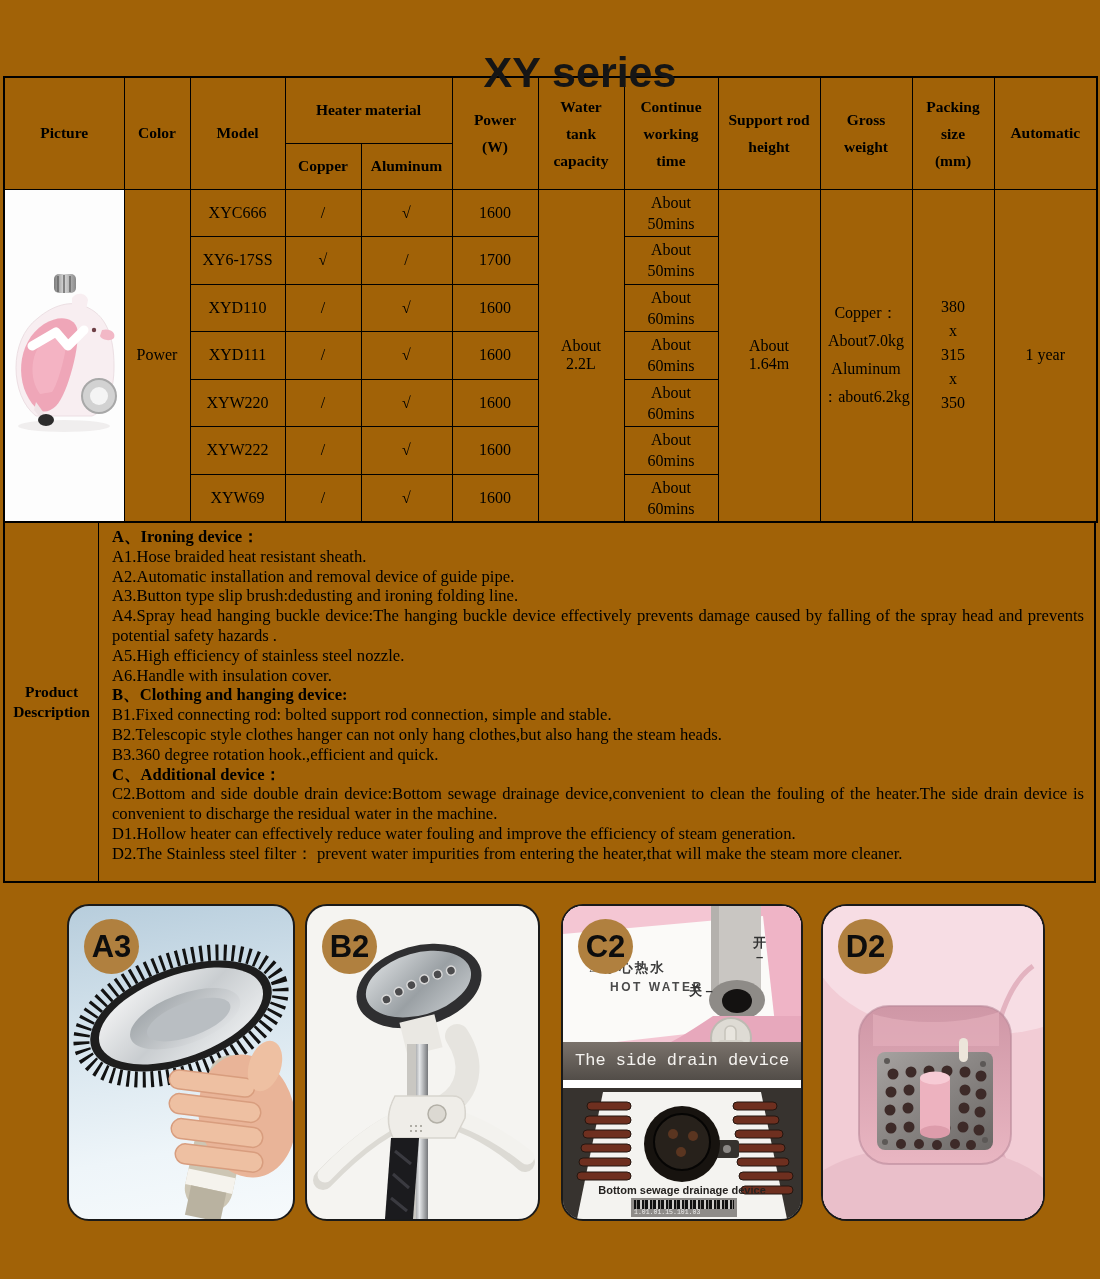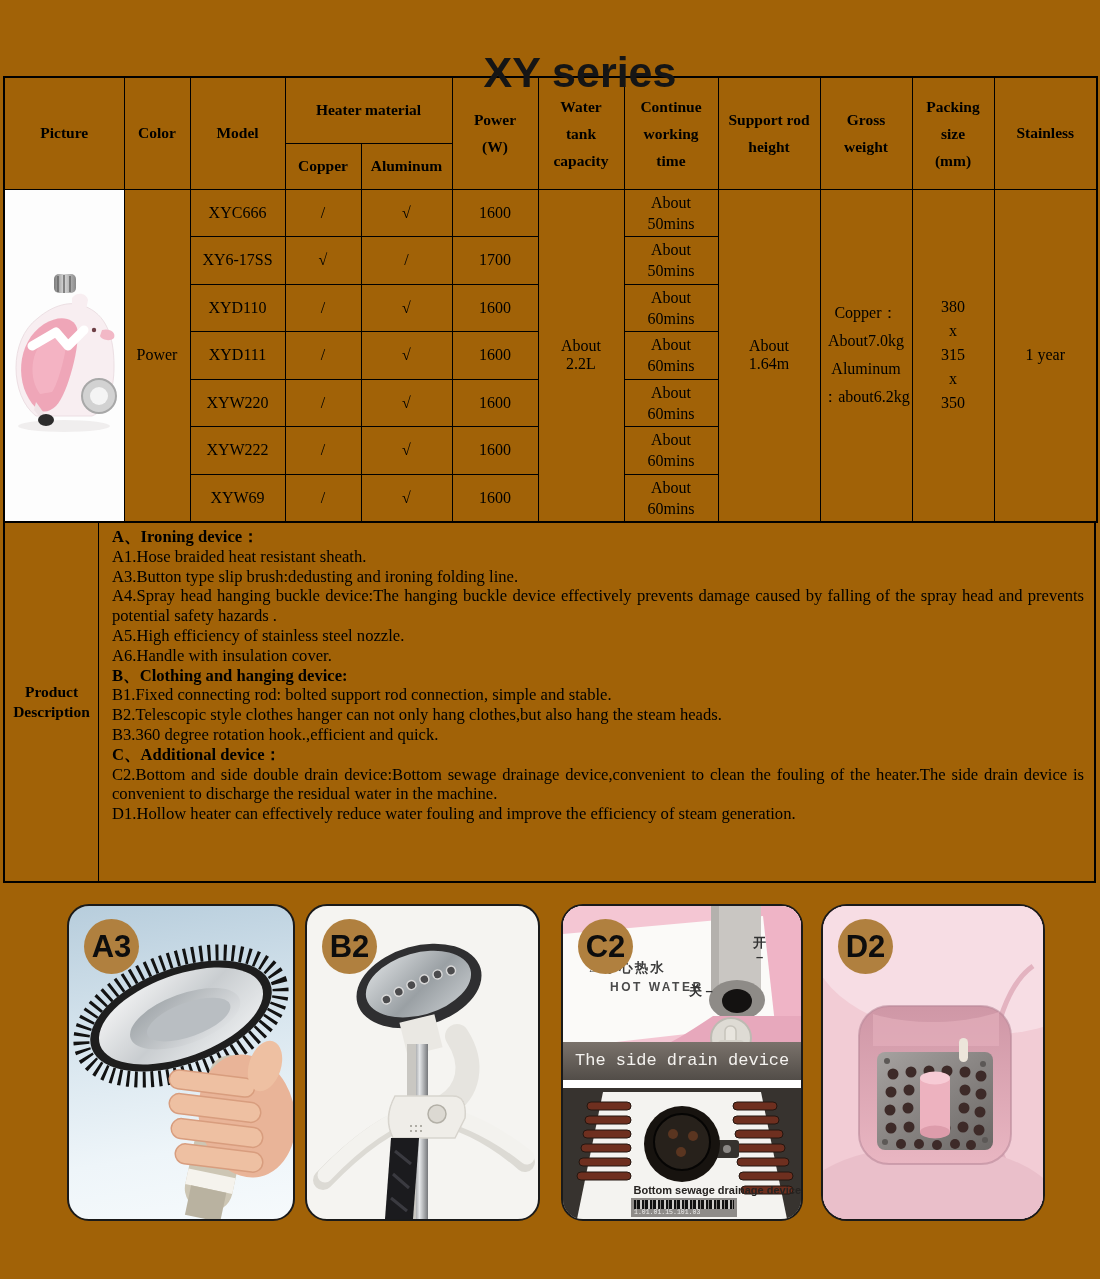--- a/index.html
+++ b/index.html
@@ -80,21 +80,21 @@
     position:absolute; left:26px; top:52px; color:#3c3c3c;
     font-family:"Liberation Sans", sans-serif;
   }
   .c2-warning .cn { font-size:13.5px; font-weight:bold; letter-spacing:2px; }
   .c2-warning .en { font-size:12px; font-weight:bold; letter-spacing:2.5px; margin-left:21px; color:#4a4a4a; }
   .c2-open { position:absolute; left:190px; top:30px; font-size:13px; font-weight:bold; color:#333;
     font-family:"Liberation Sans", sans-serif; text-align:center; line-height:14px; }
   .c2-close { position:absolute; left:126px; top:76px; font-size:13px; font-weight:bold; color:#333;
     font-family:"Liberation Sans", sans-serif; }
   .c2-caption-bottom {
-    position:absolute; left:0; top:96px; width:100%; text-align:right;
+    position:absolute; left:0; top:96px; width:100%; text-align:center;
     color:#262321; font-family:"Liberation Sans", sans-serif; font-size:11px; font-weight:bold;
   }
   .c2-barcode {
     position:absolute; left:68px; top:110px; width:106px; height:19px; background:#8f8c89;
     padding:2px 3px 0 3px;
   }
   .c2-barcode .stripes {
     height:9px;
     background:repeating-linear-gradient(90deg,#111 0 2px,#8f8c89 2px 3px,#111 3px 6px,#cfcdca 6px 8px);
   }
@@ -149,21 +149,21 @@
       </th>
       <th rowspan="2">
         <div class="hline">Gross</div>
         <div class="hline">weight</div>
       </th>
       <th rowspan="2">
         <div class="hline">Packing</div>
         <div class="hline">size</div>
         <div class="hline">(mm)</div>
       </th>
-      <th rowspan="2">Stainless</th>
+      <th rowspan="2">Automatic</th>
     </tr>
     <tr style="height:46px">
       <th>Copper</th>
       <th>Aluminum</th>
     </tr>
 
     <tr style="height:47.5px">
       <td rowspan="7" class="cell-picture">
         <svg width="116" height="170" viewBox="0 0 116 170">
           <defs>
@@ -287,31 +287,33 @@
   </table>
 
   <div class="desc">
     <div class="desc-label">
       <div>Product</div>
       <div>Description</div>
     </div>
     <div class="desc-body">
       <p class="desc-line bold">A、Ironing device：</p>
       <p class="desc-line">A1.Hose braided heat resistant sheath.</p>
+      <p class="desc-line">A2.Automatic installation and removal device of guide pipe.</p>
       <p class="desc-line">A3.Button type slip brush:dedusting and ironing folding line.</p>
       <p class="desc-line">A4.Spray head hanging buckle device:The hanging buckle device effectively prevents damage caused by falling of the spray head and prevents potential safety hazards .</p>
       <p class="desc-line">A5.High efficiency of stainless steel nozzle.</p>
       <p class="desc-line">A6.Handle with insulation cover.</p>
       <p class="desc-line bold">B、Clothing and hanging device:</p>
       <p class="desc-line">B1.Fixed connecting rod: bolted support rod connection, simple and stable.</p>
       <p class="desc-line">B2.Telescopic style clothes hanger can not only hang clothes,but also hang the steam heads.</p>
       <p class="desc-line">B3.360 degree rotation hook.,efficient and quick.</p>
       <p class="desc-line bold">C、Additional device：</p>
       <p class="desc-line">C2.Bottom and side double drain device:Bottom sewage drainage device,convenient to clean the fouling of the heater.The side drain device is convenient to discharge the residual water in the machine.</p>
       <p class="desc-line">D1.Hollow heater can effectively reduce water fouling and improve the efficiency of steam generation.</p>
+      <p class="desc-line">D2.The Stainless steel filter： prevent water impurities from entering the heater,that will make the steam more cleaner.</p>
     </div>
   </div>
 
   <div class="cards">
 
     <div class="card card-a3">
       <div class="badge">A3</div>
       <svg width="224" height="313" viewBox="0 0 224 313">
         <defs>
           <linearGradient id="metalA" x1="0" y1="0" x2="1" y2="1">

